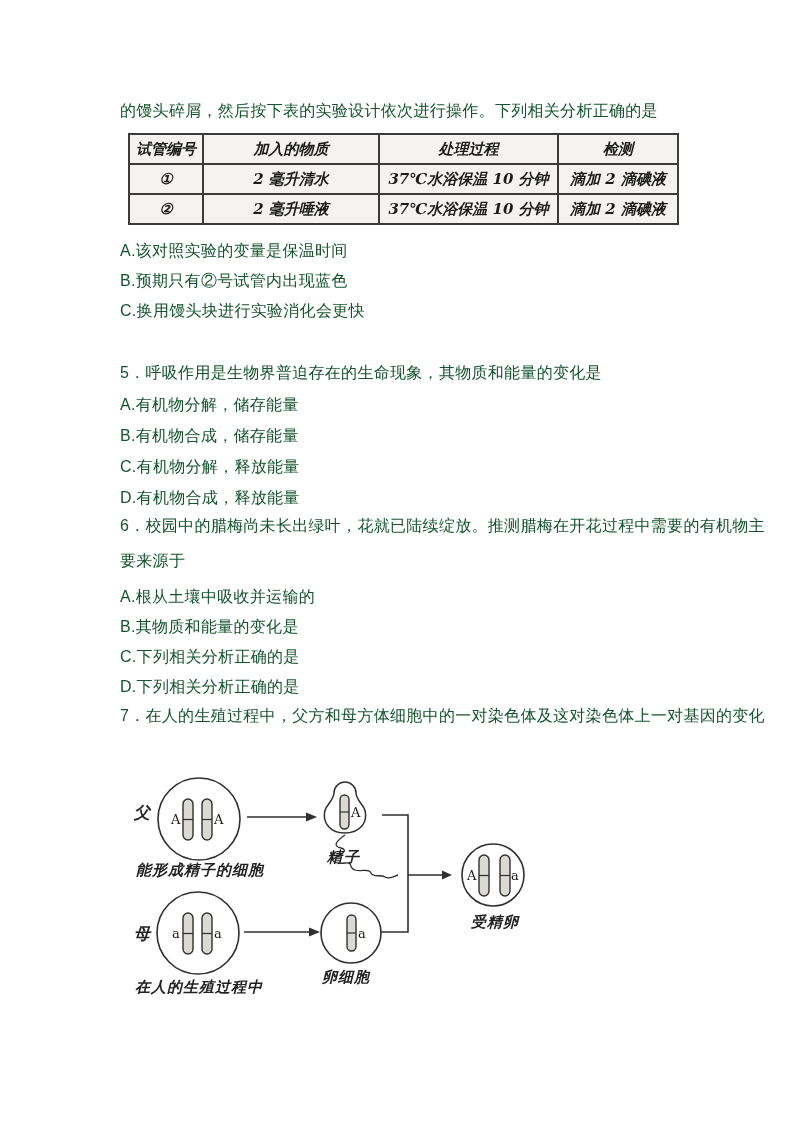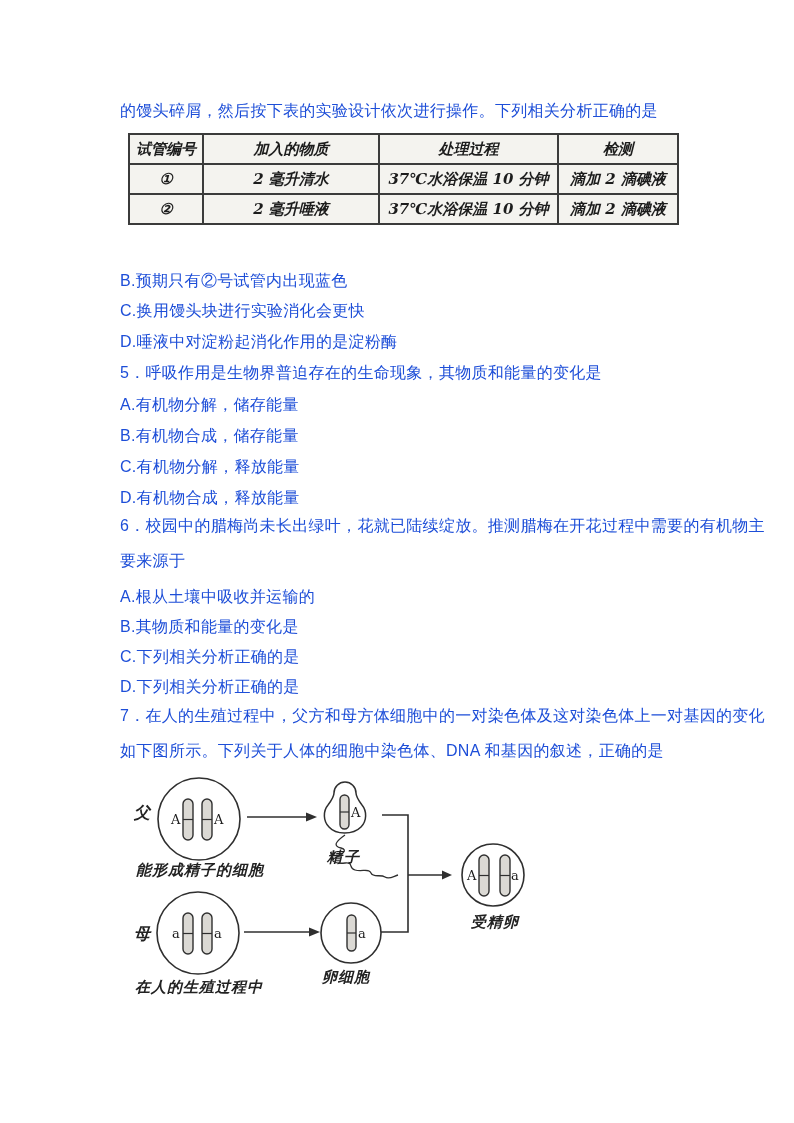--- a/index.html
+++ b/index.html
@@ -9,21 +9,21 @@
     background:#ffffff;
     font-family:"Liberation Sans",sans-serif;
     color:#141414;
     overflow:hidden;
   }
   .tline{
     position:absolute;left:120px;
     font-size:16px;line-height:18px;
     letter-spacing:0.3px;
     white-space:nowrap;
-    color:#1d4ed8;
+    color:#14532d;
   }
   
   .exp-table{
     position:absolute;left:128px;top:133px;
     border-collapse:collapse;table-layout:fixed;
     width:549px;
     background:#f4f3ef;
     font-family:"DejaVu Serif","Liberation Serif",serif;
     font-style:italic;font-weight:600;
     font-size:15px;color:#1c1c1c;
@@ -78,39 +78,38 @@
     </tr>
     <tr>
       <td>②</td>
       <td>2 毫升唾液</td>
       <td>37℃水浴保温 10 分钟</td>
       <td>滴加 2 滴碘液</td>
     </tr>
   </tbody>
     </table>
 
+  <div class="tline" style="top:242px">A.该对照实验的变量是保温时间</div>
   <div class="tline" style="top:272px">B.预期只有②号试管内出现蓝色</div>
   <div class="tline" style="top:302px">C.换用馒头块进行实验消化会更快</div>
-  <div class="tline" style="top:333px">D.唾液中对淀粉起消化作用的是淀粉酶</div>
 
   <div class="tline" style="top:364px">5．呼吸作用是生物界普迫存在的生命现象，其物质和能量的变化是</div>
   <div class="tline" style="top:396px">A.有机物分解，储存能量</div>
   <div class="tline" style="top:427px">B.有机物合成，储存能量</div>
   <div class="tline" style="top:458px">C.有机物分解，释放能量</div>
   <div class="tline" style="top:489px">D.有机物合成，释放能量</div>
 
   <div class="tline" style="top:517px">6．校园中的腊梅尚未长出绿叶，花就已陆续绽放。推测腊梅在开花过程中需要的有机物主</div>
   <div class="tline" style="top:552px">要来源于</div>
   <div class="tline" style="top:588px">A.根从土壤中吸收并运输的</div>
   <div class="tline" style="top:618px">B.其物质和能量的变化是</div>
   <div class="tline" style="top:648px">C.下列相关分析正确的是</div>
   <div class="tline" style="top:678px">D.下列相关分析正确的是</div>
 
   <div class="tline" style="top:707px">7．在人的生殖过程中，父方和母方体细胞中的一对染色体及这对染色体上一对基因的变化</div>
-  <div class="tline" style="top:742px">如下图所示。下列关于人体的细胞中染色体、DNA 和基因的叙述，正确的是</div>
 
   <div class="diagram">
     <svg width="450" height="240" viewBox="0 0 450 240">
       <g stroke="#2f2f2f" fill="none" stroke-width="1.6">
 
         <circle cx="79" cy="44" r="41"></circle>
 
         <circle cx="78" cy="158" r="41"></circle>
 
         <circle cx="231" cy="158" r="30"></circle>

